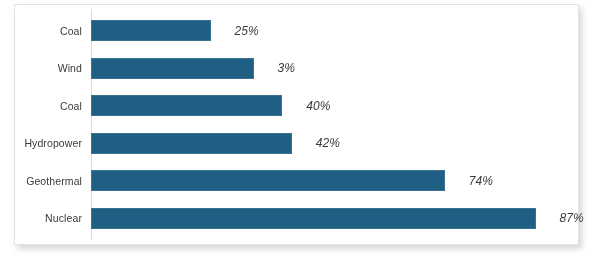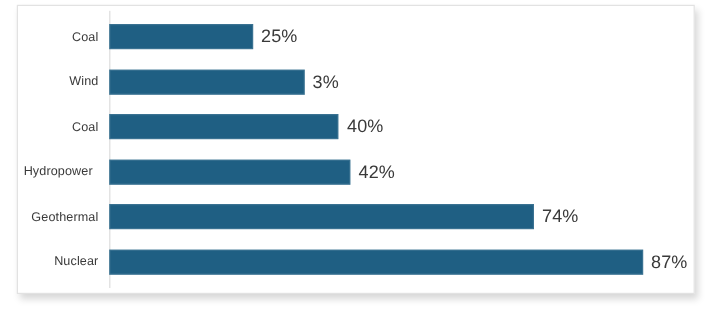--- a/index.html
+++ b/index.html
@@ -75,25 +75,26 @@
     align-items: center;
   }
 
   .bar {
     height: 21px;
     background: #1f5f83;
     box-shadow: inset 0 0 0 1px rgba(255,255,255,0.12);
   }
 
   .value-label {
-    font-size: 15px;
+    font-size: 12px;
     color: #3a3a3a;
-    margin-left: 7px;
+    margin-left: 24px;
     white-space: nowrap;
     letter-spacing: 0.1px;
+    font-style: italic;
   }
 
   
   #axis-line {
     position: absolute;
     left: 76px;
     top: 4px;
     bottom: 4px;
     width: 1px;
     background: #dcdcdc;
@@ -128,21 +129,21 @@
 
       <div class="bar-row">
         <div class="cat-label" style="color: rgb(58, 58, 58);">Coal</div>
         <div class="bar-track">
           <div class="bar" style="width: 191.2px; background: rgb(31, 95, 131);"></div>
           <div class="value-label" style="color: rgb(58, 58, 58);">40%</div>
         </div>
       </div>
 
       <div class="bar-row">
-        <div class="cat-label" style="color: rgb(58, 58, 58); text-align: center;">Hydropower</div>
+        <div class="cat-label" style="color: rgb(58, 58, 58);">Hydropower</div>
         <div class="bar-track">
           <div class="bar" style="width: 200.76px; background: rgb(31, 95, 131);"></div>
           <div class="value-label" style="color: rgb(58, 58, 58);">42%</div>
         </div>
       </div>
 
 
       <div class="bar-row">
         <div class="cat-label" style="color: rgb(58, 58, 58);">Geothermal</div>
         <div class="bar-track">

